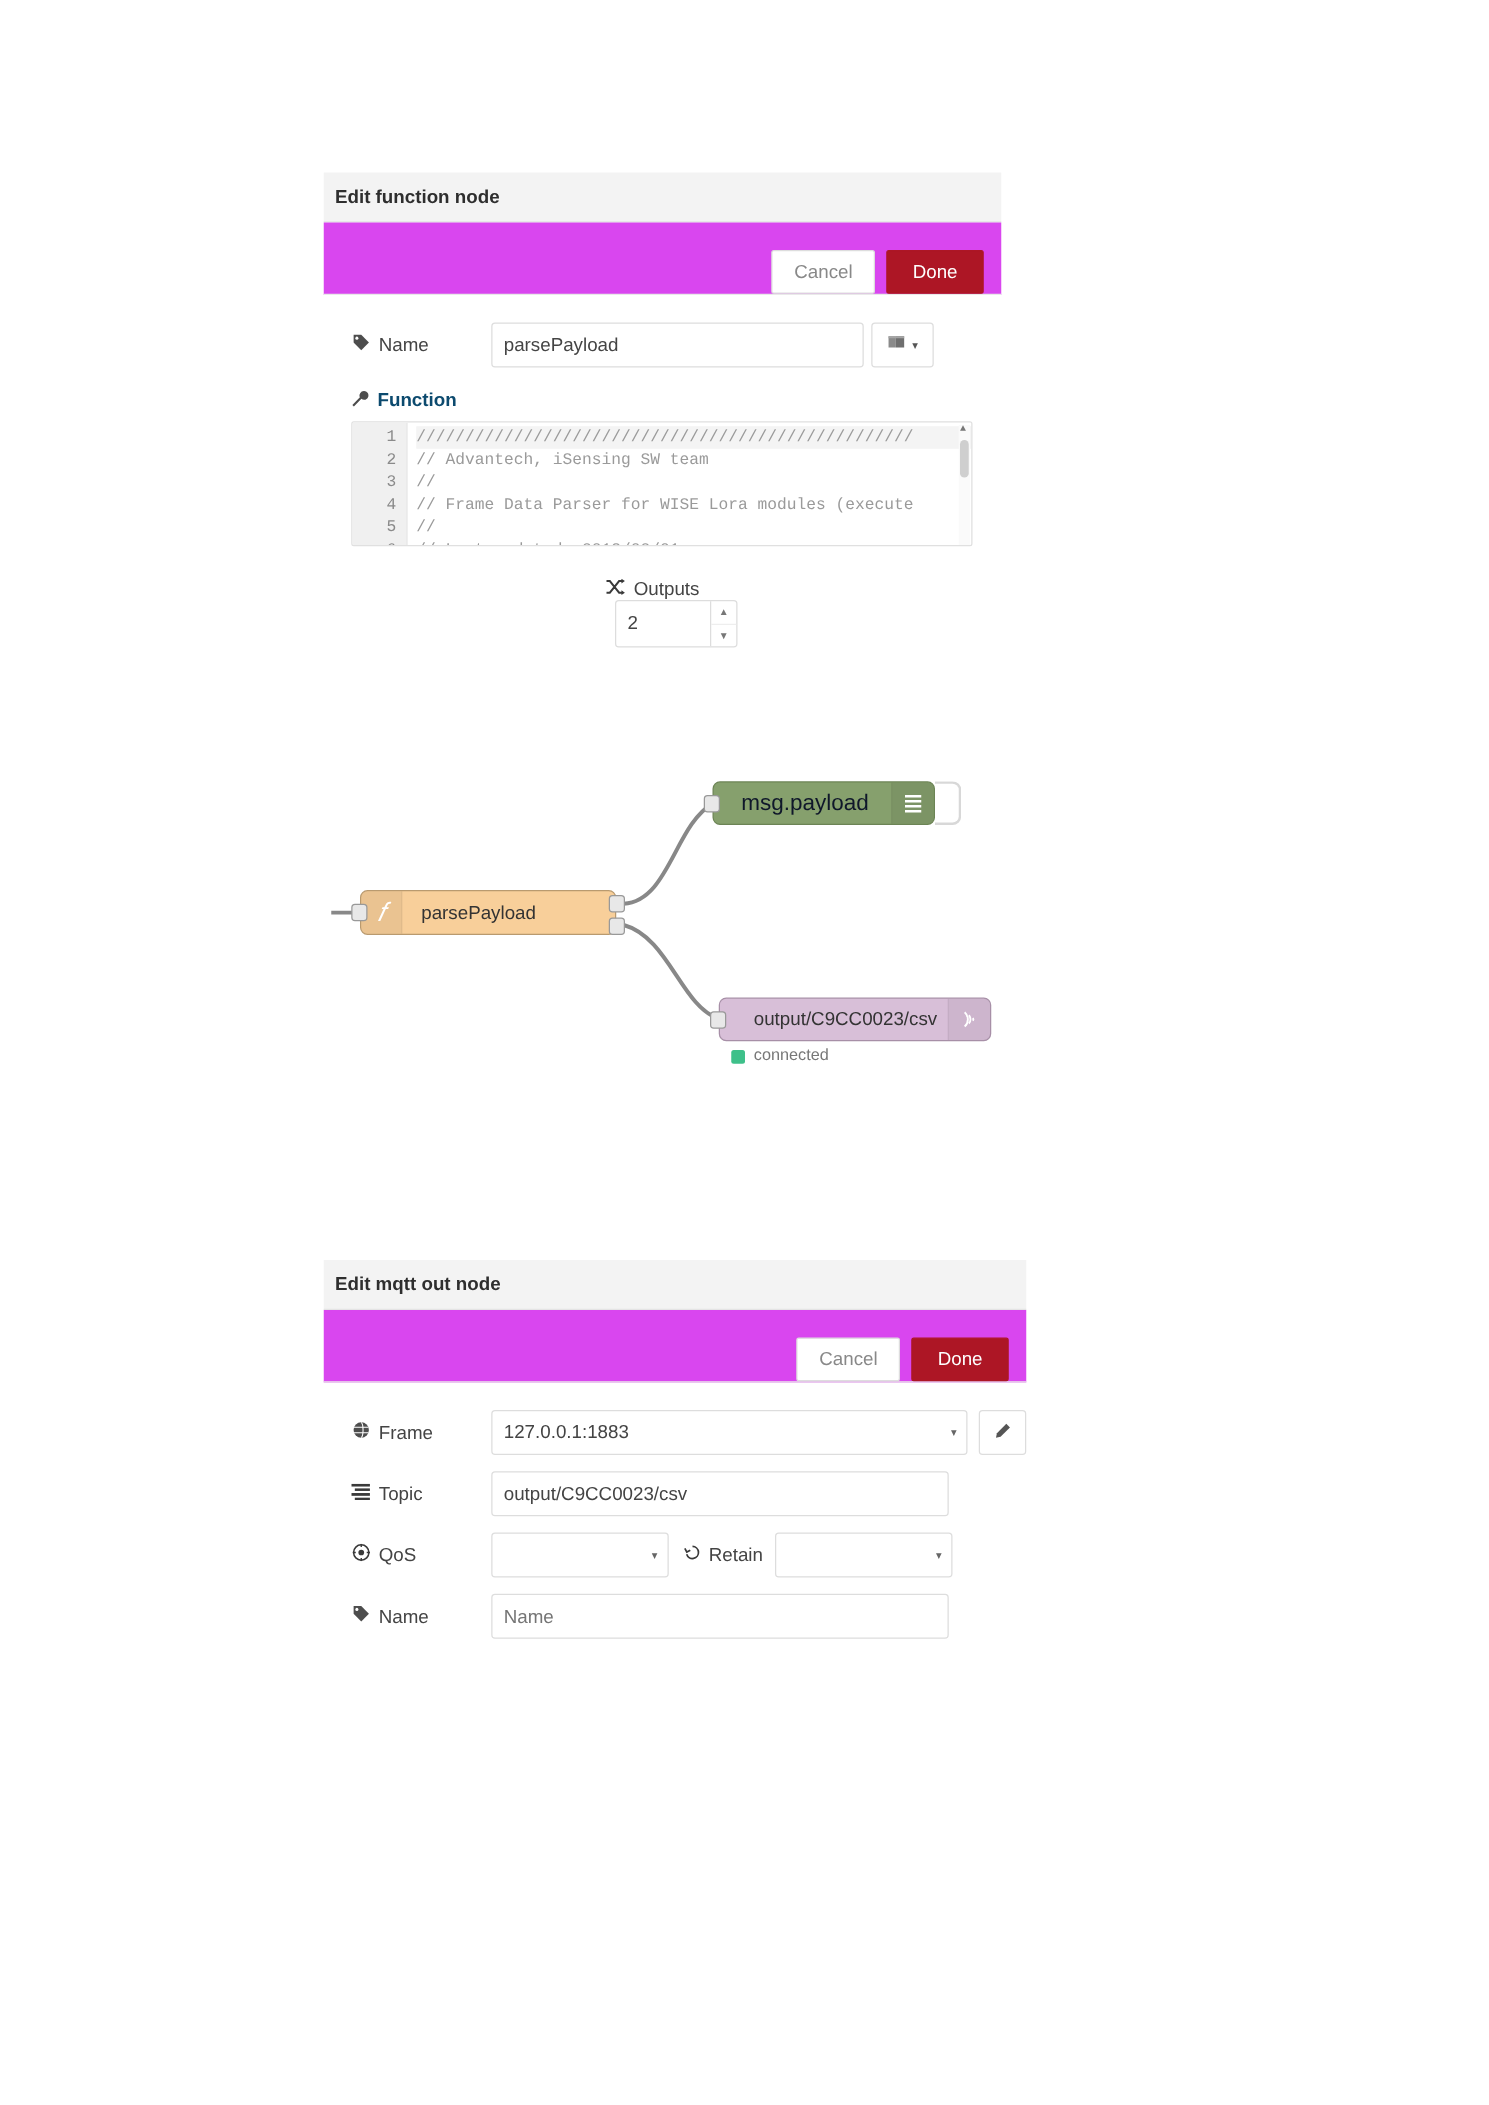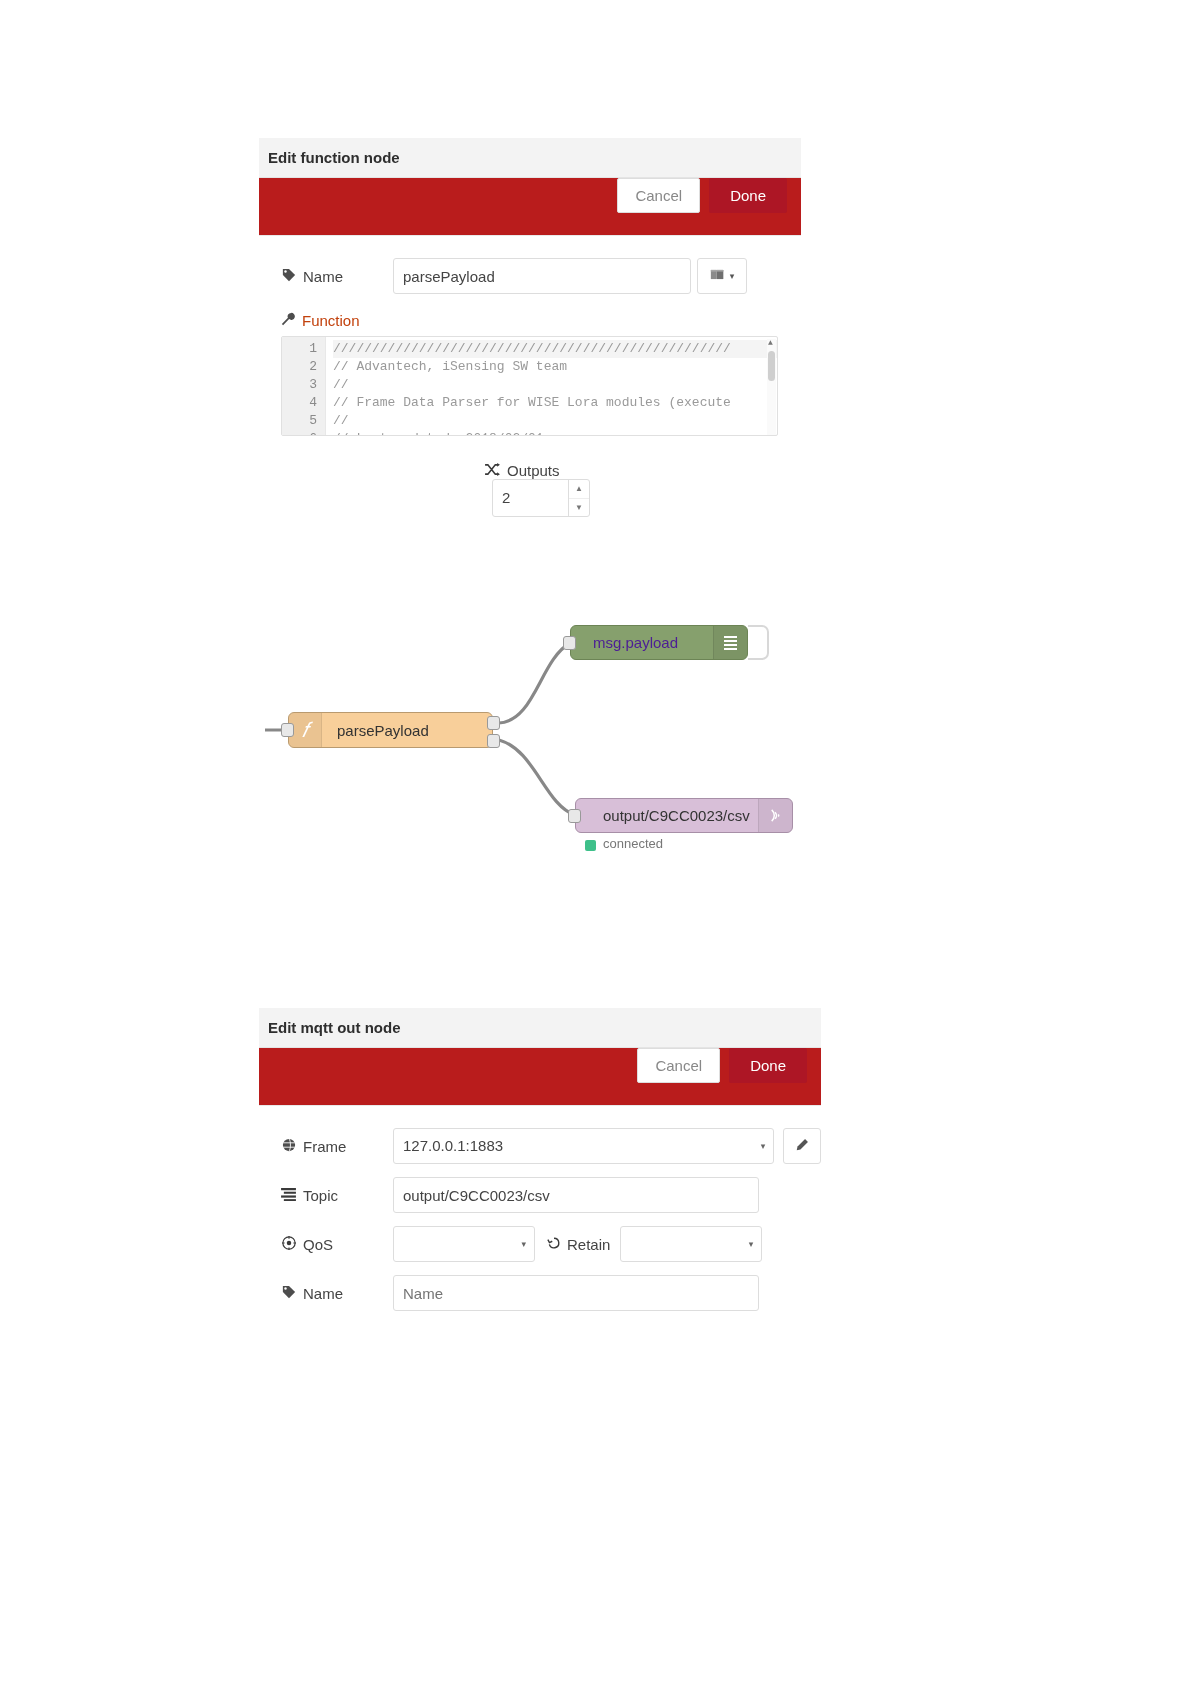--- a/index.html
+++ b/index.html
@@ -26,25 +26,25 @@
   .dialog-header {
     background: #f3f3f3;
     border-bottom: 1px solid #e4e4e4;
     font-weight: bold;
     font-size: 15px;
     color: #2e2e2e;
     padding: 11px 0 11px 9px;
     box-sizing: border-box;
   }
   .dialog-toolbar {
-    background: #b91c1c;
+    background: #d946ef;
     border-bottom: 1px solid #e9e9e9;
     height: 58px;
     display: flex;
-    align-items: flex-start;
+    align-items: flex-end;
     justify-content: flex-end;
     padding-right: 14px;
     box-sizing: border-box;
   }
   .btn {
     font-family: "Liberation Sans", sans-serif;
     font-size: 15px;
     box-sizing: border-box;
     cursor: pointer;
     border-radius: 2px;
@@ -125,23 +125,24 @@
   #fn-dialog .dialog-header { width: 100%; }
   #fn-dialog .name-row { margin-top: 22px; }
   #fn-name-input { width: 298px; }
   #fn-lib-btn { width: 50px; margin-left: 6px; gap: 5px; }
 
   .section-label {
     display: flex;
     align-items: flex-start;
     gap: 7px;
     font-size: 15px;
-    color: #c2410c;
+    color: #0c4a6e;
     padding-left: 22px;
     margin-top: 18px;
+    font-weight: bold;
   }
 
   .code-editor {
     margin: 7px 0 0 22px;
     width: 497px;
     height: 100px;
     border: 1px solid #e0e0e0;
     border-radius: 2px;
     background: #ffffff;
     position: relative;
@@ -278,21 +279,21 @@
   .node-fn .label { padding-left: 15px; }
 
   .node-debug {
     left: 315px; top: 25px;
     width: 178px; height: 35px;
     background: #86a06d;
     border: 1px solid #6c8455;
     color: #ffffff;
     justify-content: flex-start;
   }
-  .node-debug .label { padding-left: 22px; font-size: 15px; color: #4c1d95; }
+  .node-debug .label { padding-left: 22px; font-size: 18px; color: #0f172a; }
   .node-debug .icon-box {
     position: absolute;
     right: 0; top: 0;
     width: 33px; height: 100%;
     background: rgba(0,0,0,0.07);
     border-left: 1px solid rgba(0,0,0,0.09);
     border-radius: 0 5px 5px 0;
     display: flex; align-items: center; justify-content: center;
     flex-direction: column; gap: 2px;
   }

